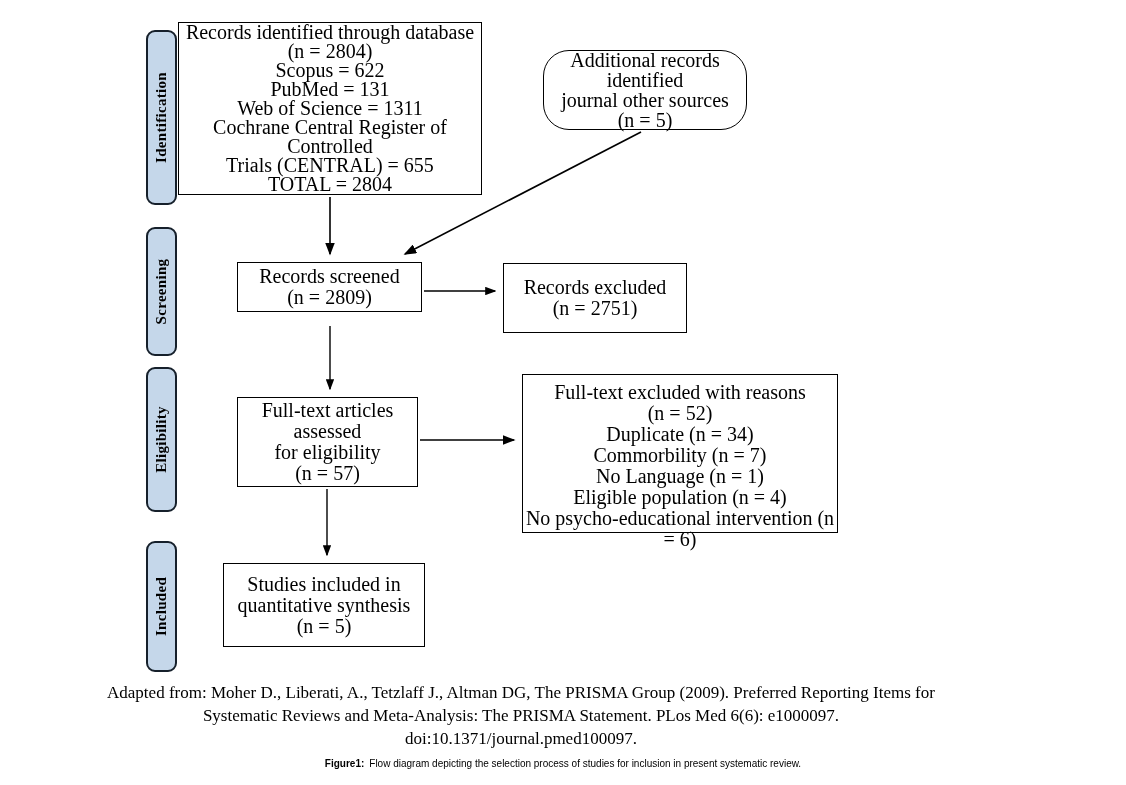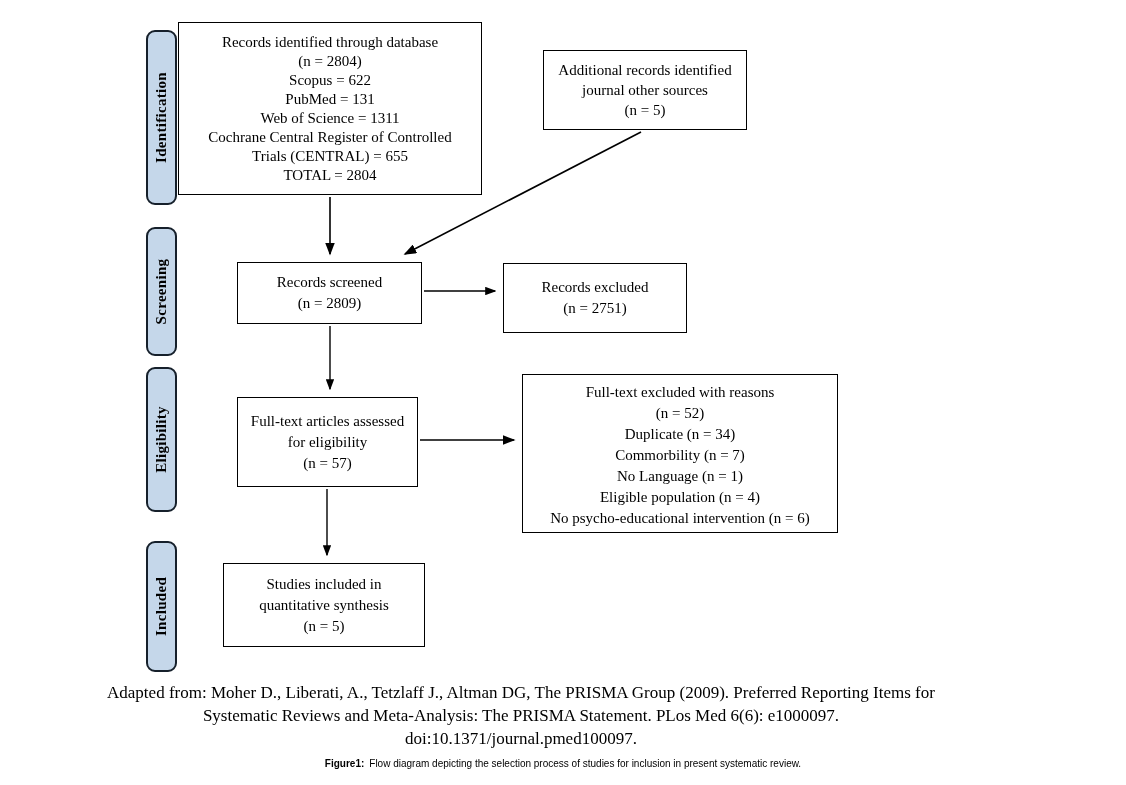--- a/index.html
+++ b/index.html
@@ -31,27 +31,27 @@
   .stage-screening{top:227px;height:129px;}
   .stage-eligibility{top:367px;height:145px;}
   .stage-included{top:541px;height:131px;}
   .fbox{
     position:absolute;
     background:#ffffff;
     border:1.5px solid #000;
     box-sizing:border-box;
     display:flex;flex-direction:column;justify-content:center;
     text-align:center;
-    font-size:15px;
+    font-size:20px;
   }
   .fbox .ln{line-height:19px;}
   .box-identified{left:178px;top:22px;width:304px;height:173px;}
-  .box-additional{left:543px;top:50px;width:204px;height:80px;}
+  .box-additional{left:543px;top:50px;width:204px;height:80px;border-radius:26px;}
   .box-additional .ln{line-height:20px;}
-  .box-screened{left:237px;top:262px;width:185px;height:62px;}
+  .box-screened{left:237px;top:262px;width:185px;height:50px;}
   .box-screened .ln{line-height:21px;}
   .box-excluded{left:503px;top:263px;width:184px;height:70px;}
   .box-excluded .ln{line-height:21px;}
   .box-fulltext{left:237px;top:397px;width:181px;height:90px;}
   .box-fulltext .ln{line-height:21px;}
   .box-ft-excluded{left:522px;top:374px;width:316px;height:159px;justify-content:flex-start;padding-top:7px;}
   .box-ft-excluded .ln{line-height:21px;}
   .box-included{left:223px;top:563px;width:202px;height:84px;}
   .box-included .ln{line-height:21px;}
   .citation{

